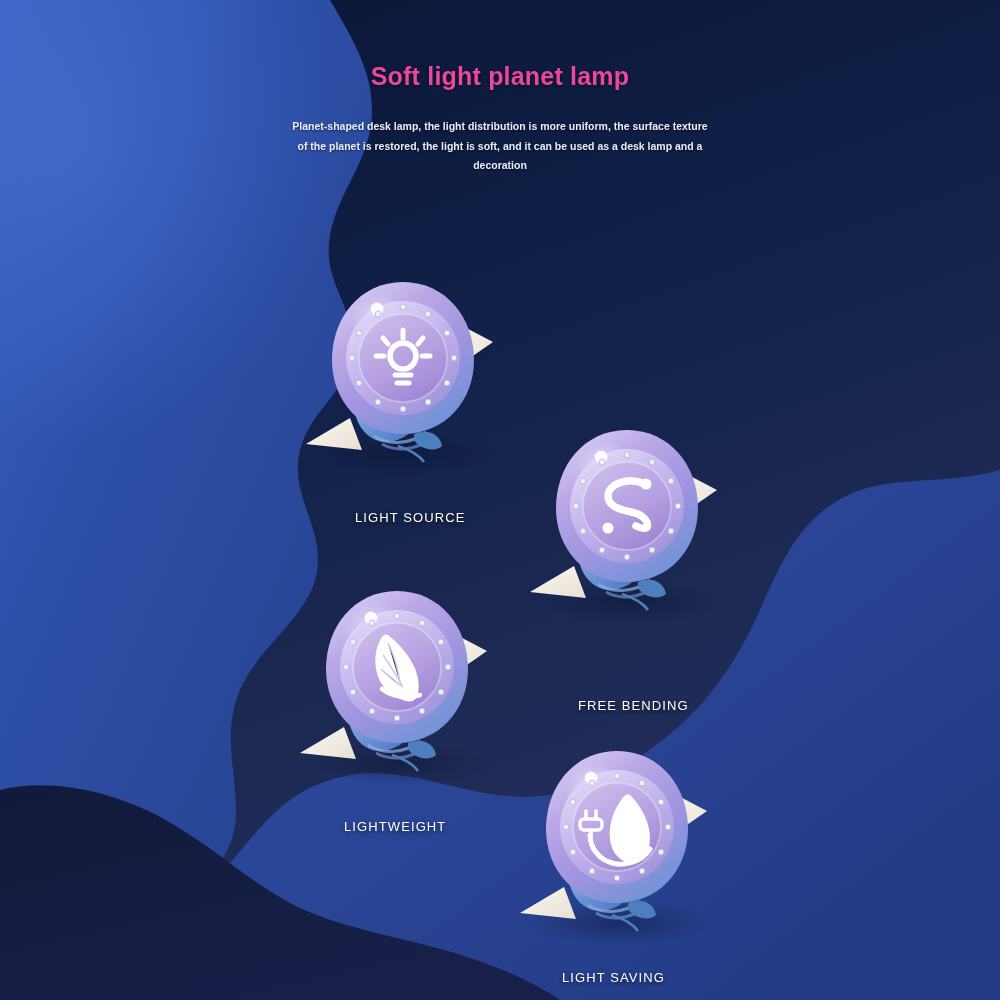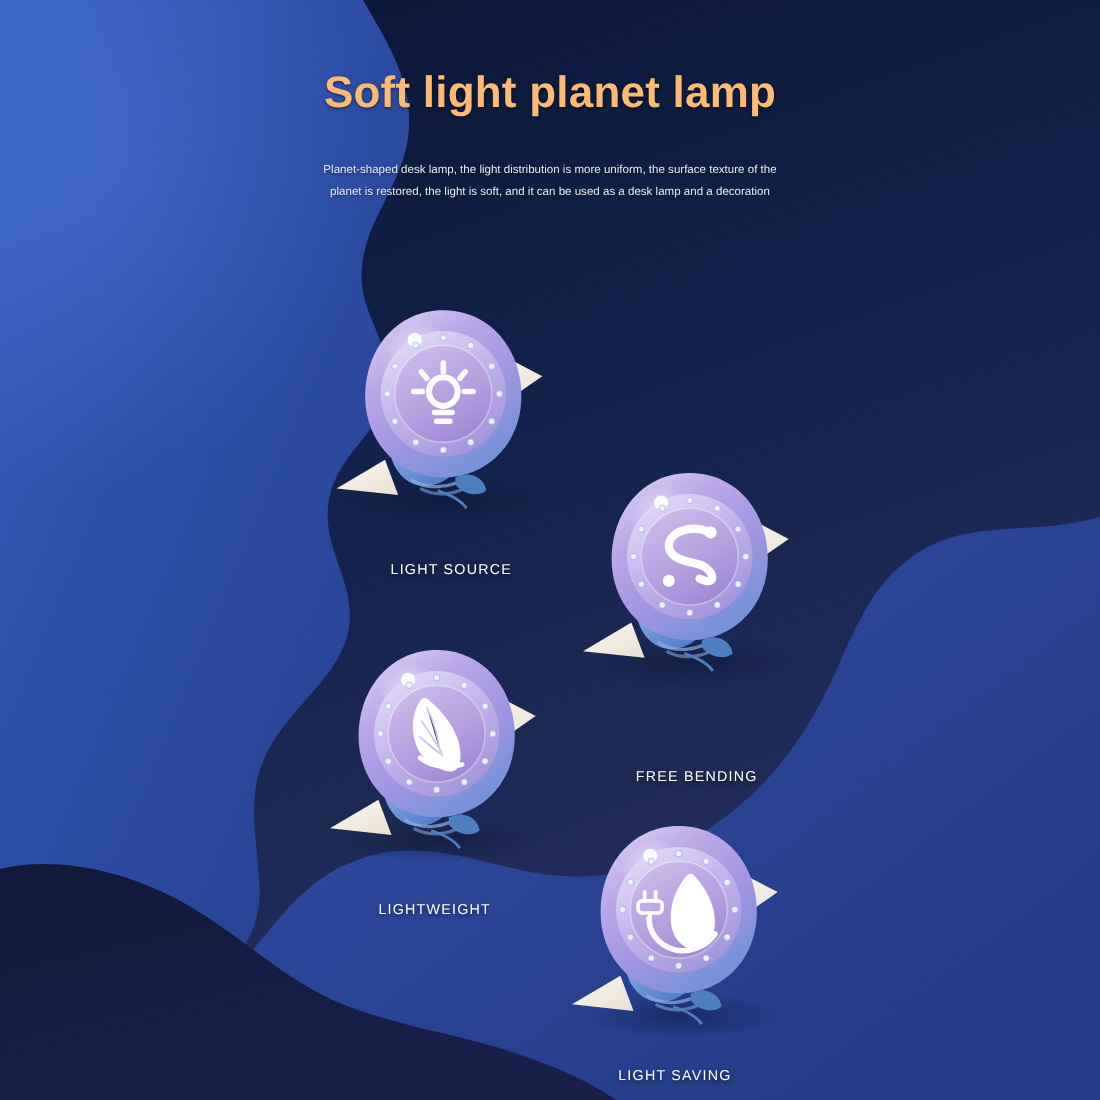--- a/index.html
+++ b/index.html
@@ -5,27 +5,27 @@
   html,body{margin:0;padding:0;background:#0d1b40;}
   body{width:1000px;height:1000px;overflow:hidden;font-family:"Liberation Sans",sans-serif;}
   #stage{position:relative;width:1000px;height:1000px;overflow:hidden;background:#0d1b40;}
 
   .bg-layer{position:absolute;inset:0;width:1000px;height:1000px;}
 
   
   #header{position:absolute;left:0;top:0;width:1000px;text-align:center;z-index:20;}
   #title{
     margin:0;padding-top:62px;
-    font-size:40px;font-weight:bold;letter-spacing:.2px;
-    color:#fdba74;
+    font-size:25px;font-weight:bold;letter-spacing:.2px;
+    color:#ec4899;
     text-shadow:0 1px 3px rgba(0,0,0,.55);
   }
   #desc{
-    margin:12px auto;padding-top:26px;width:420px;
-    font-size:10.5px;line-height:19.6px;color:#e9eef8;font-weight:400;
+    margin:0 auto;padding-top:26px;width:420px;
+    font-size:10.5px;line-height:19.6px;color:#e9eef8;font-weight:700;
     text-shadow:0 1px 2px rgba(0,0,0,.5);
     text-align:center;
   }
 
   
   .feature{position:absolute;z-index:15;}
   .lamp-wrap{position:absolute;width:230px;height:215px;}
   .flabel{
     position:absolute;white-space:nowrap;
     font-size:13px;font-weight:normal;letter-spacing:1.1px;

